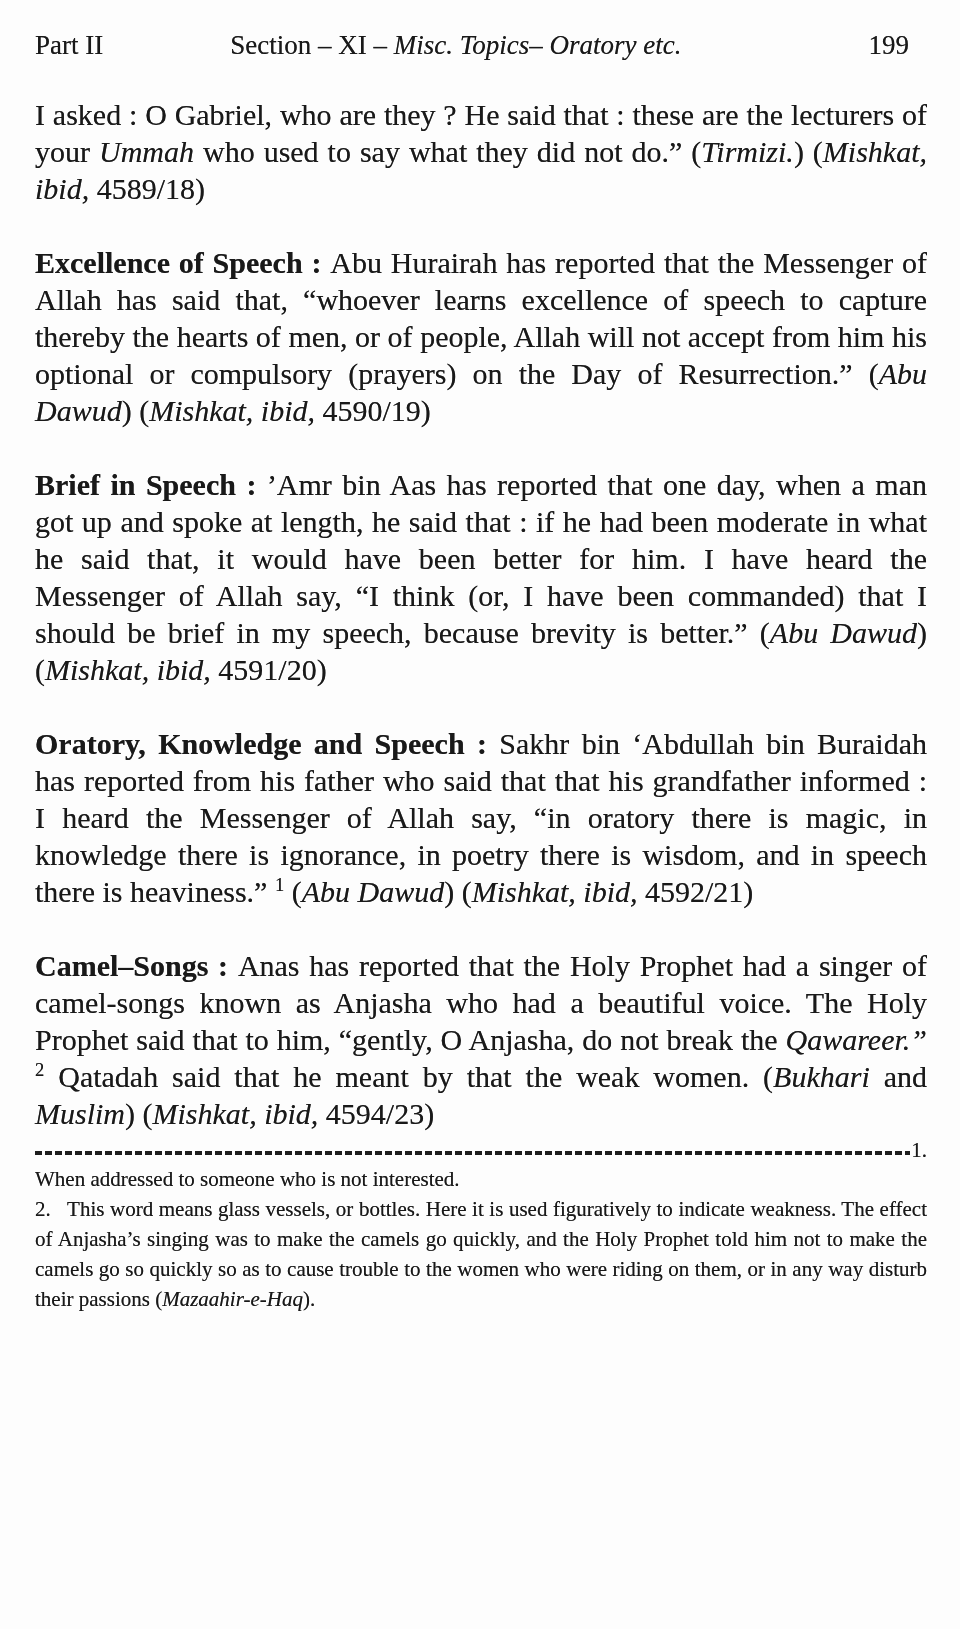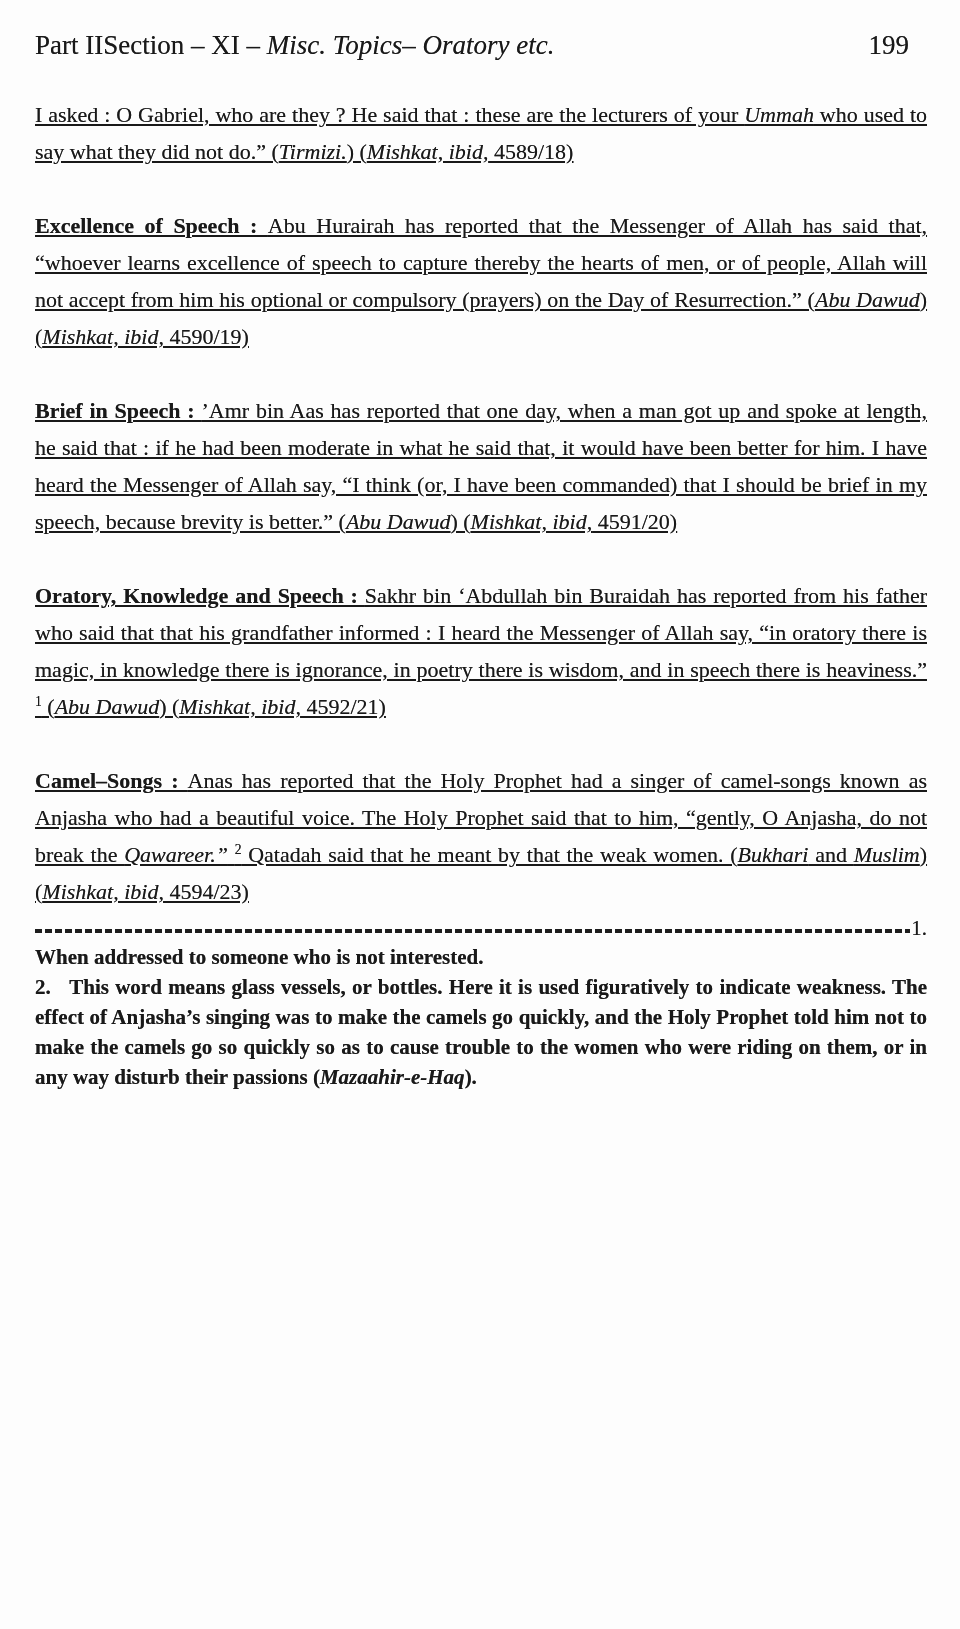--- a/index.html
+++ b/index.html
@@ -22,29 +22,28 @@
   }
   .header {
     display: flex;
     align-items: baseline;
     font-size: 27px;
     line-height: 34px;
     margin-bottom: 34px;
     white-space: nowrap;
   }
   .header .part { flex: 0 0 auto; }
-  .header .section { flex: 1 1 auto; padding-right: 60px; }
+  .header .section { flex: 1 1 auto; text-align: center; padding-right: 60px; }
   .header .pagenum { flex: 0 0 auto; padding-right: 18px; text-align: right; }
   .content { }
   .para {
-    font-size: 22px;
+    font-size: 30px;
     line-height: 37px;
     text-align: justify;
     margin: 0 0 37px 0;
-    text-decoration: underline;
   }
   .para:last-child { margin-bottom: 0; }
   .b { font-weight: bold; }
   .i { font-style: italic; }
   sup {
     font-size: 62%;
     line-height: 0;
     vertical-align: super;
   }
   .separator {
@@ -62,21 +61,20 @@
   .sep-label {
     flex: 0 0 auto;
     font-size: 21px;
     line-height: 24px;
     padding-left: 1px;
   }
   .footnotes {
     font-size: 21px;
     line-height: 30px;
     text-align: justify;
-    font-weight: bold;
   }
   .footnote { margin: 0; }
 </style>
 </head>
 <body>
 
 <div class="page">
 
   <div class="header">
     <span class="part">Part II</span>

